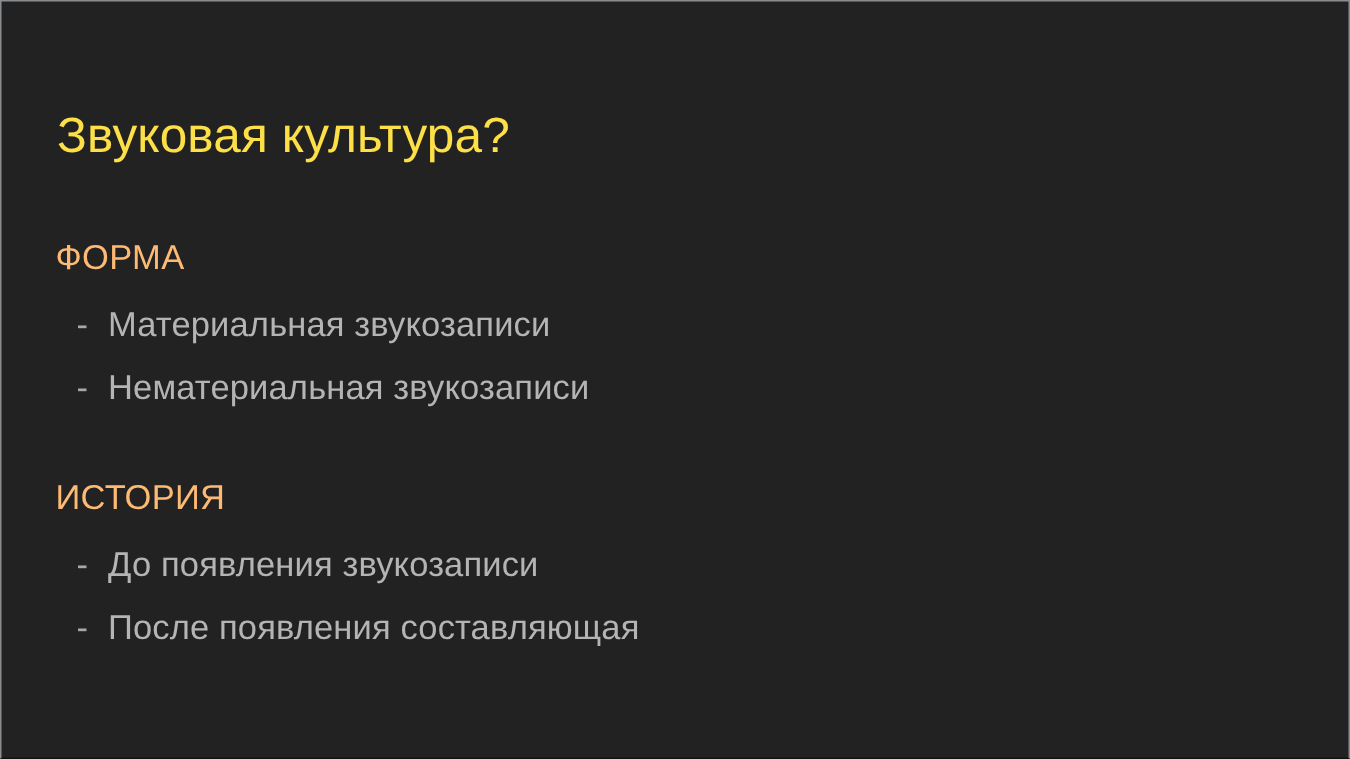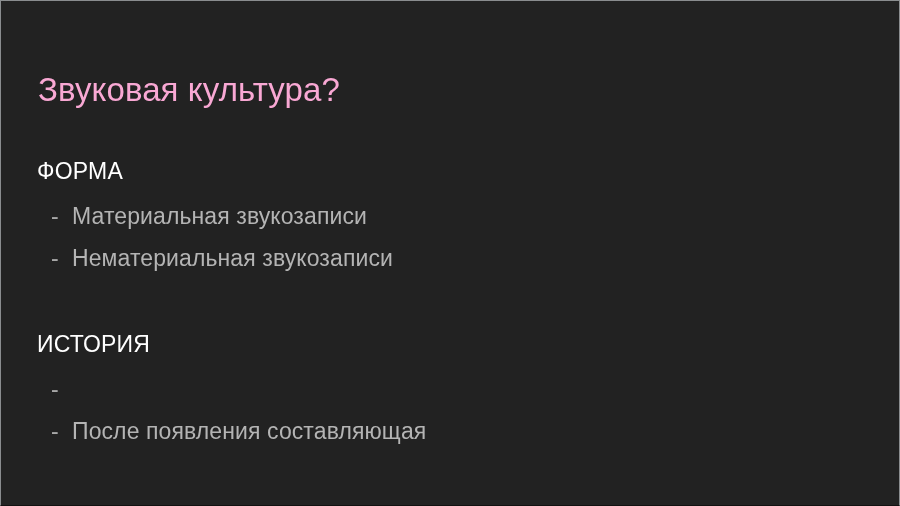--- a/index.html
+++ b/index.html
@@ -31,39 +31,39 @@
     bottom: 0;
   }
 
   .slide-title {
     position: absolute;
     left: 37px;
     top: 47px;
     font-size: 33px;
     line-height: 40px;
     font-weight: 400;
-    color: #f9a8d4;
+    color: #fde047;
     letter-spacing: 0.1px;
     white-space: nowrap;
   }
 
   .body-block {
     position: absolute;
     left: 36px;
     right: 30px;
   }
 
   .block-form { top: 155px; }
-  .block-history { top: 328px; }
+  .block-history { top: 315px; }
 
   .section-heading {
     font-size: 23px;
     line-height: 30px;
     font-weight: 400;
-    color: #ffffff;
+    color: #fdba74;
     letter-spacing: 0.2px;
     white-space: nowrap;
     margin: 0 0 9px 0;
   }
 
   .bullet-list {
     list-style: none;
     margin: 0;
     padding: 0;
   }
@@ -113,20 +113,21 @@
           <span class="bullet-text">Нематериальная звукозаписи</span>
         </li>
       </ul>
     </div>
 
     <div class="body-block block-history">
       <div class="section-heading">ИСТОРИЯ</div>
       <ul class="bullet-list">
         <li class="bullet-item">
           <span class="bullet-marker">-</span>
+          <span class="bullet-text">До появления звукозаписи</span>
         </li>
         <li class="bullet-item">
           <span class="bullet-marker">-</span>
           <span class="bullet-text">После появления составляющая</span>
         </li>
       </ul>
     </div>
 
   </div>
 </div>

